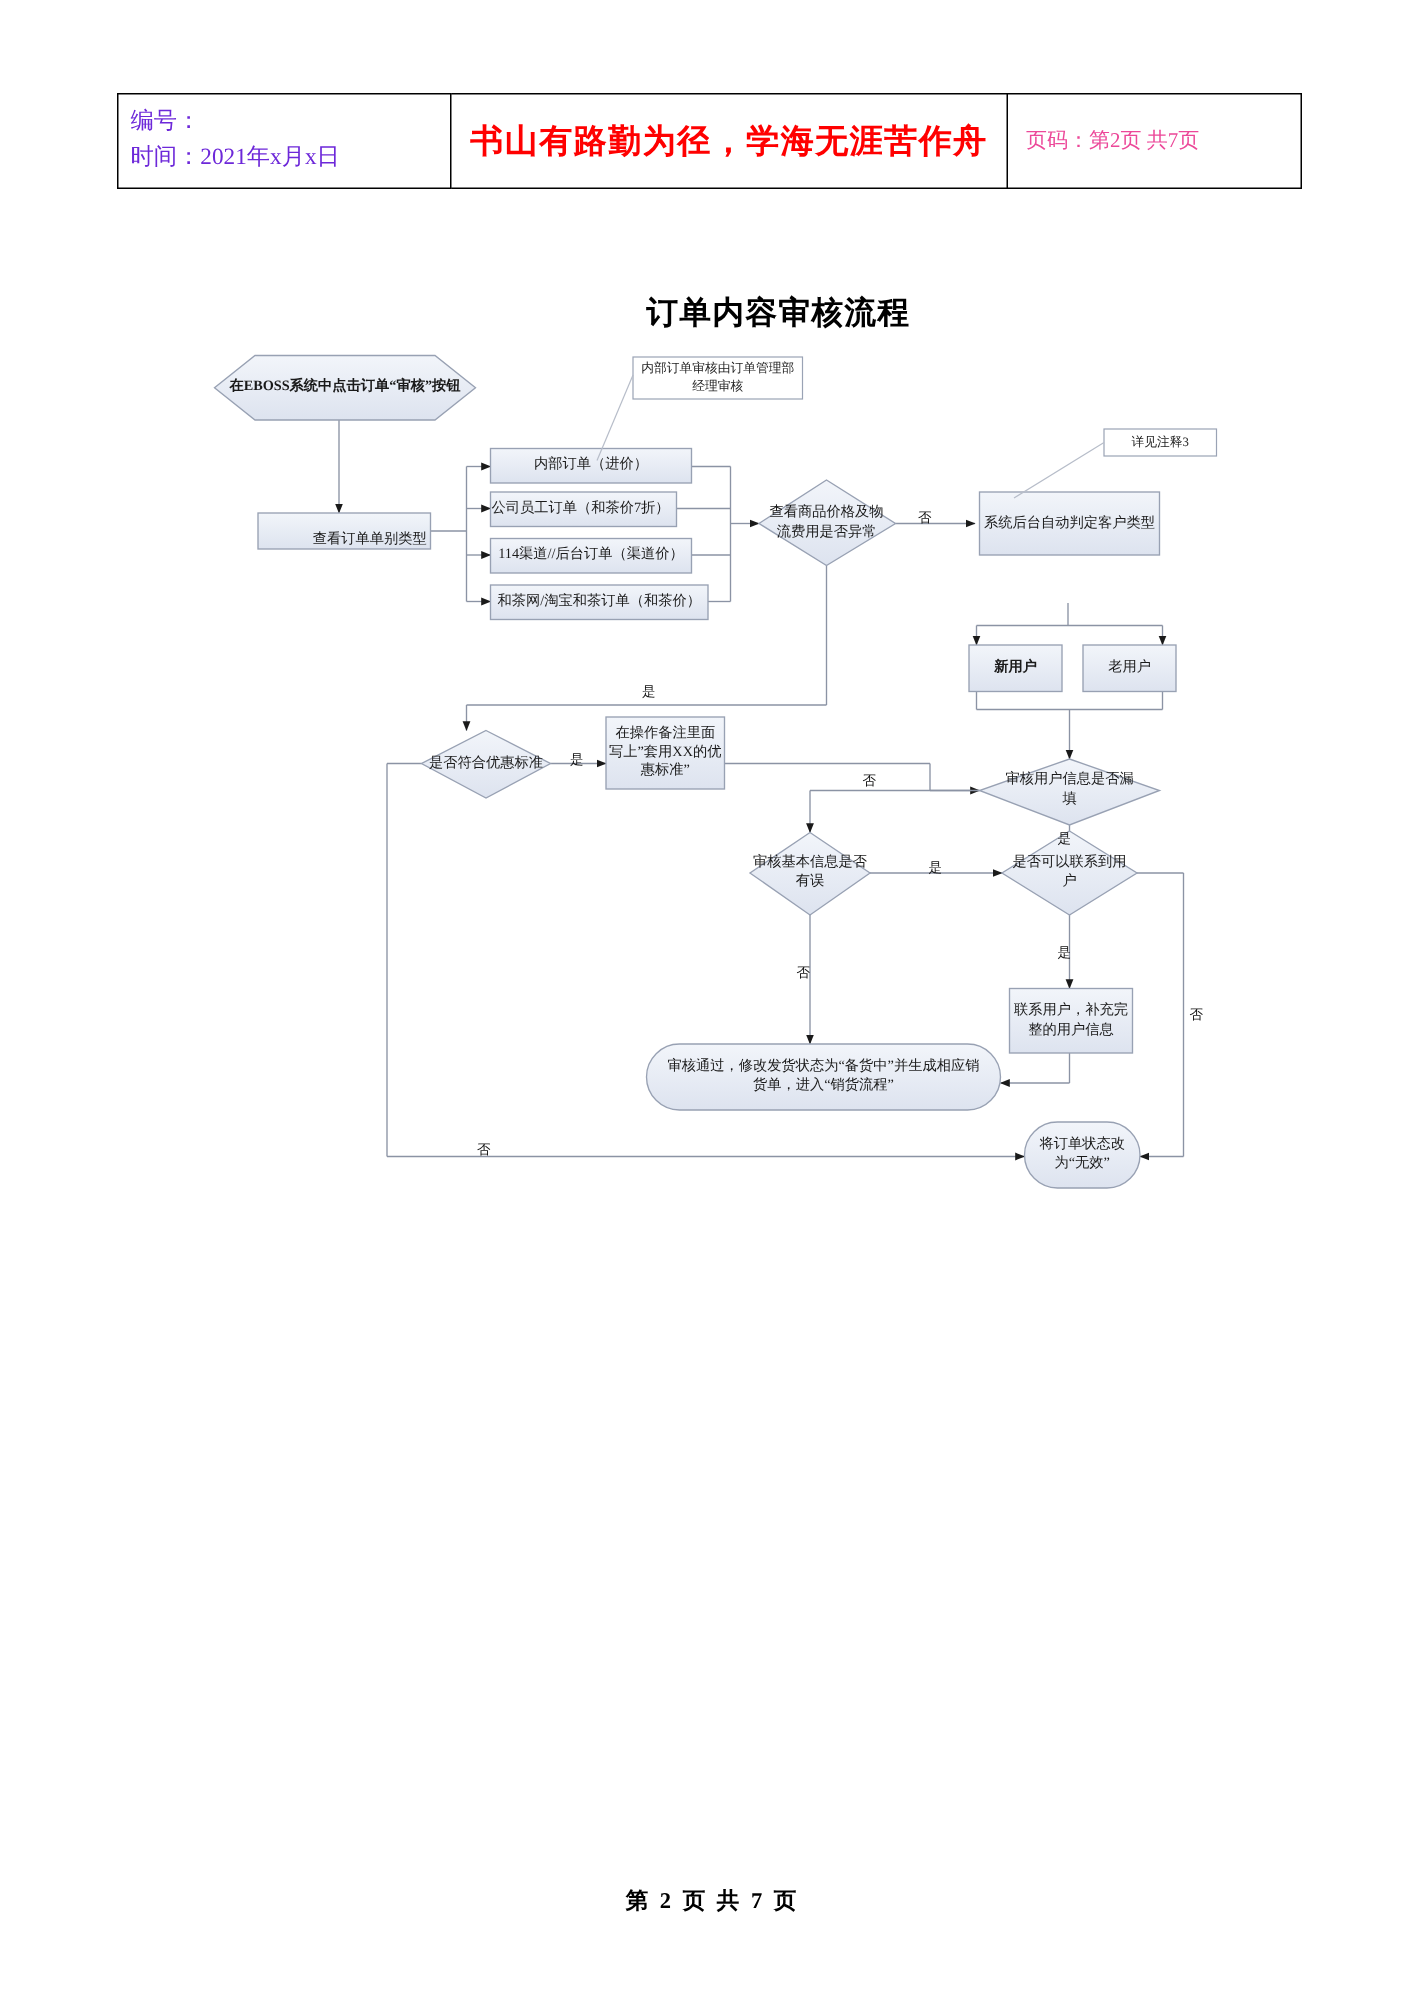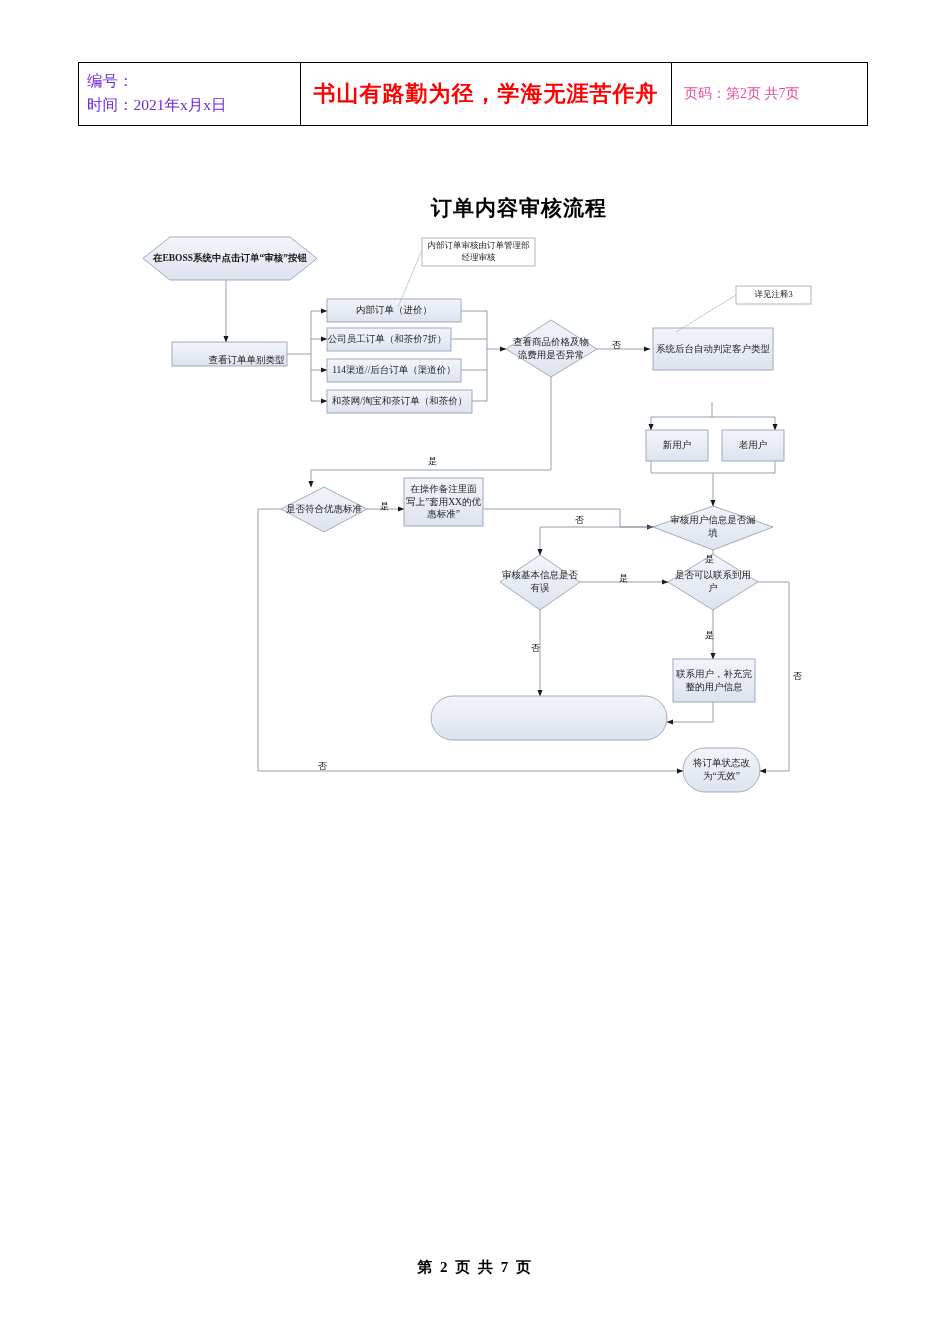--- a/index.html
+++ b/index.html
@@ -278,35 +278,36 @@
 
   <div class="node-label" style="left:327px; top:119px; width:134px; height:23px;">内部订单（进价）</div>
   <div class="node-label" style="left:327px; top:148px; width:120px; height:23px;">公司员工订单（和茶价7折）</div>
   <div class="node-label" style="left:327px; top:179px; width:134px; height:23px;">114渠道//后台订单（渠道价）</div>
   <div class="node-label" style="left:327px; top:210px; width:145px; height:23px;">和茶网/淘宝和茶订单（和茶价）</div>
 
   <div class="node-label" style="left:509px; top:146px; width:84px; height:46px;">查看商品价格及物流费用是否异常</div>
 
   <div class="node-label" style="left:655px; top:148px; width:116px; height:42px;">系统后台自动判定客户类型</div>
 
-  <div class="node-label" style="left:646px; top:250px; width:62px; height:31px;">新用户</div>
+  <div class="node-label" style="left:646px; top:250px; width:62px; height:31px;font-weight:bold;">新用户</div>
   <div class="node-label" style="left:722px; top:250px; width:62px; height:31px;">老用户</div>
 
   <div class="node-label" style="left:285px; top:310px; width:78px; height:38px;">是否符合优惠标准</div>
 
   <div class="node-label" style="left:406px; top:298px; width:75px; height:48px;">在操作备注里面写上”套用XX的优惠标准”</div>
 
   <div class="node-label" style="left:668px; top:329px; width:90px; height:36px;">审核用户信息是否漏填</div>
 
   <div class="node-label" style="left:500px; top:384px; width:80px; height:36px;">审核基本信息是否有误</div>
 
   <div class="node-label" style="left:673px; top:384px; width:80px; height:36px;">是否可以联系到用户</div>
 
   <div class="node-label" style="left:675px; top:479px; width:78px; height:43px;">联系用户，补充完整的用户信息</div>
 
+  <div class="node-label" style="left:441px; top:516px; width:216px; height:44px;">审核通过，修改发货状态为“备货中”并生成相应销货单，进入“销货流程”</div>
 
   <div class="node-label" style="left:685px; top:568px; width:73px; height:44px;">将订单状态改为“无效”</div>
 
   <div class="note-label" style="left:424px; top:58px; width:109px; height:28px;">内部订单审核由订单管理部经理审核</div>
   <div class="note-label" style="left:738px; top:106px; width:71px; height:18px;">详见注释3</div>
 
   <div class="edge-label" style="left:612px; top:159px;">否</div>
   <div class="edge-label" style="left:428px; top:275px;">是</div>
   <div class="edge-label" style="left:380px; top:320px;">是</div>
   <div class="edge-label" style="left:575px; top:334px;">否</div>

